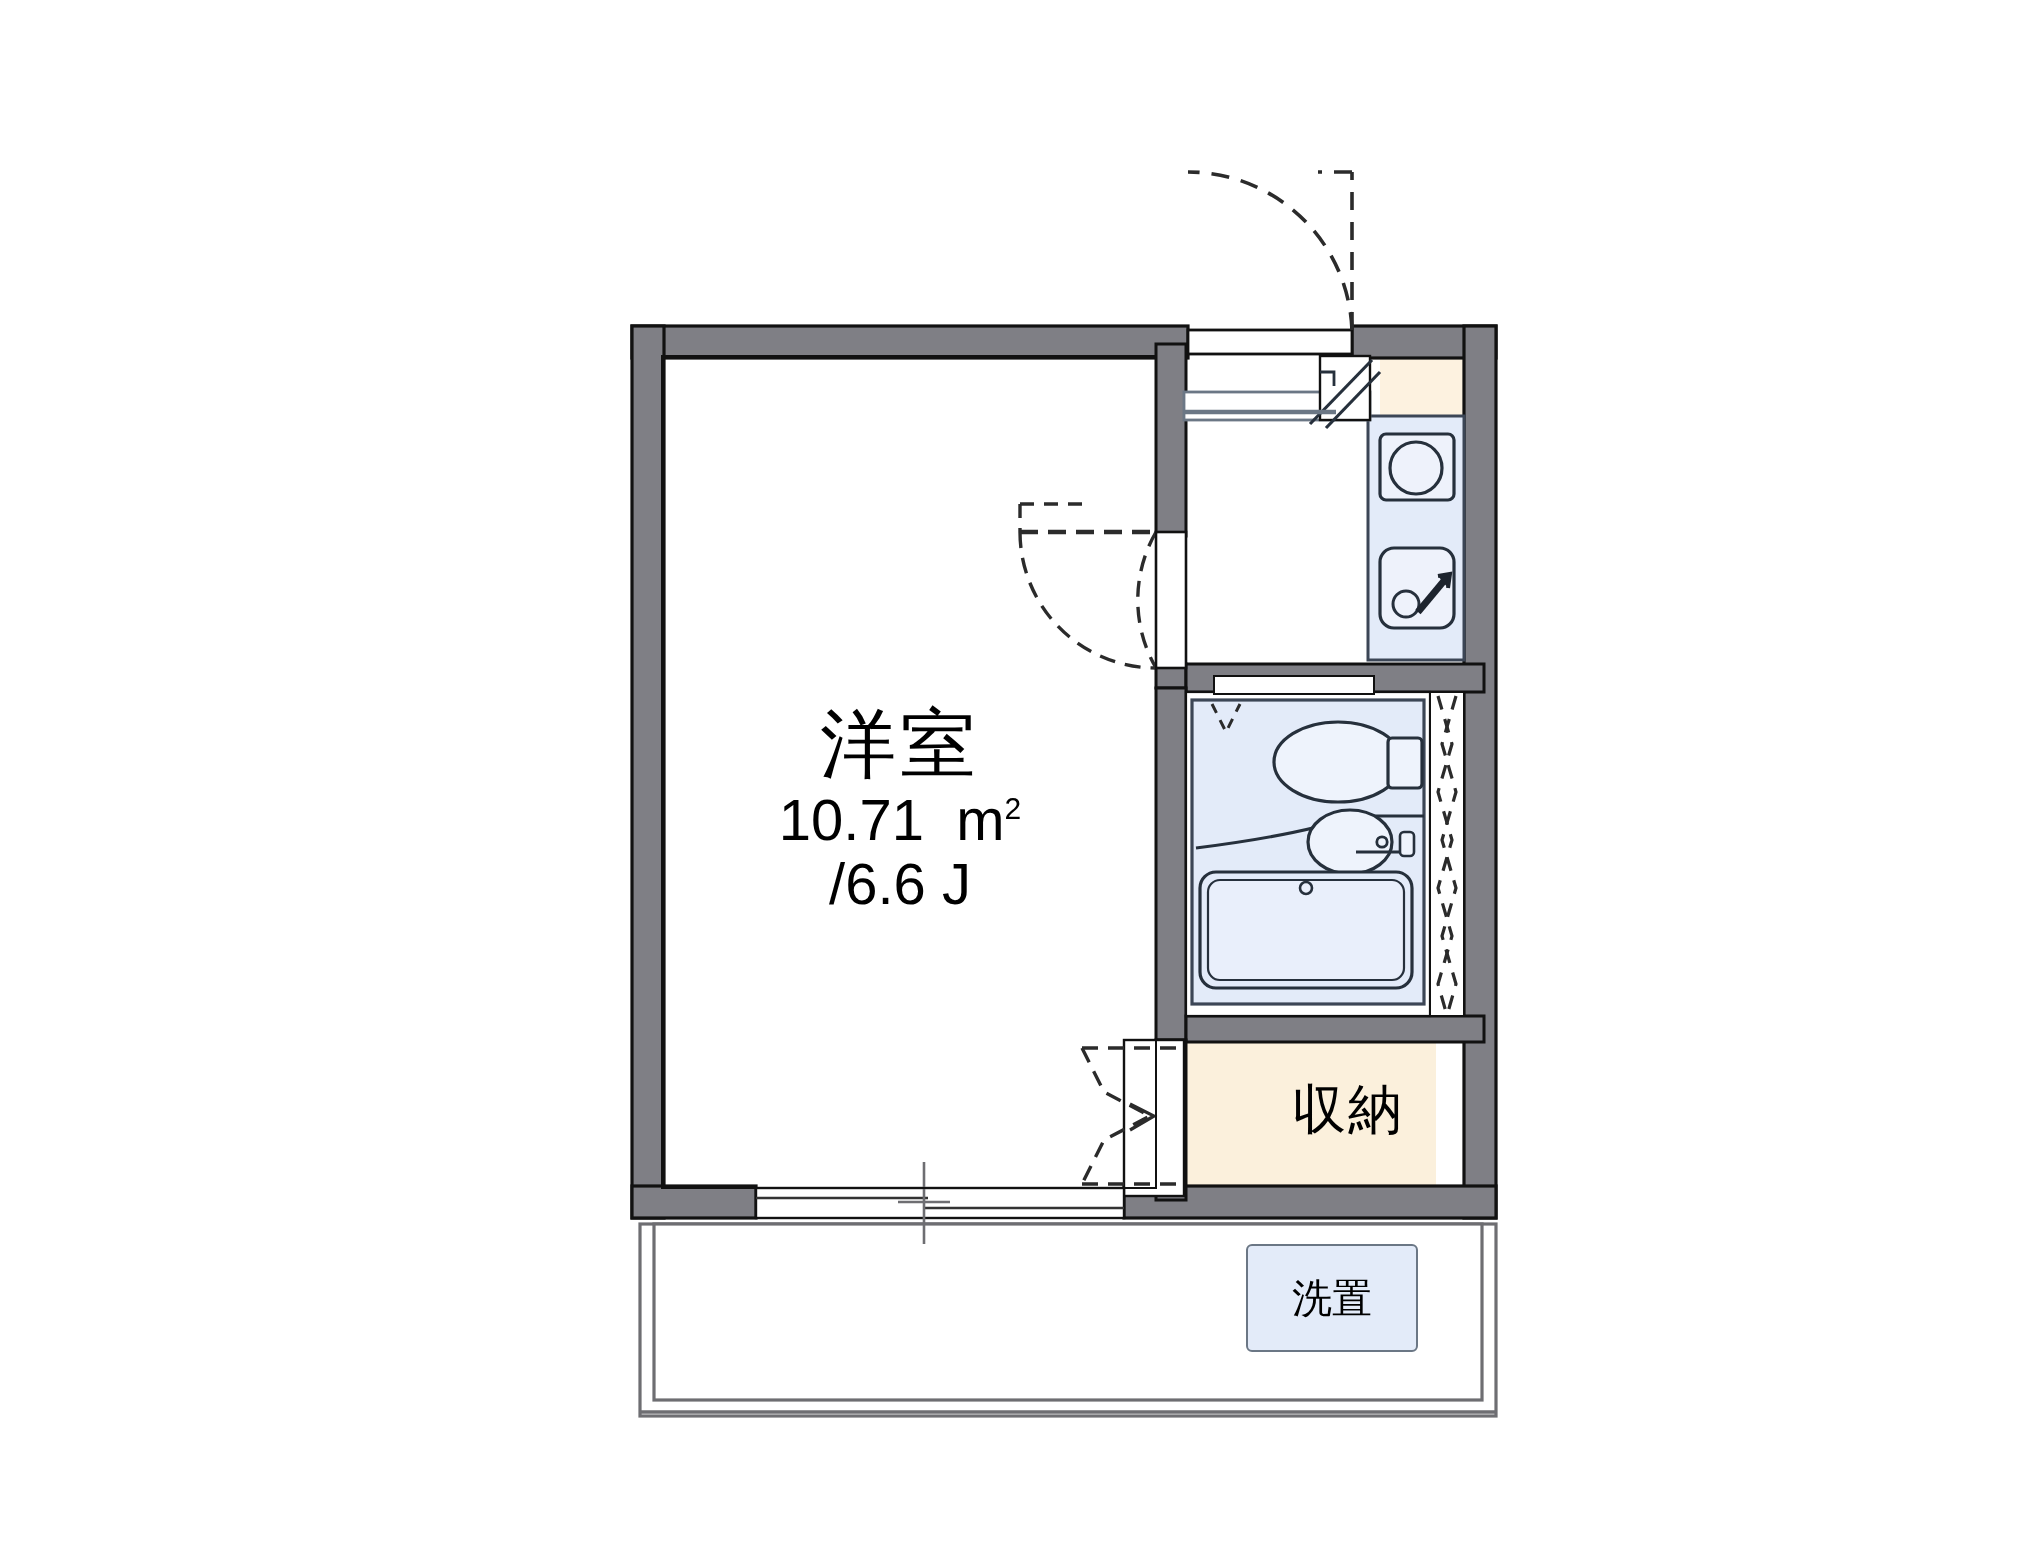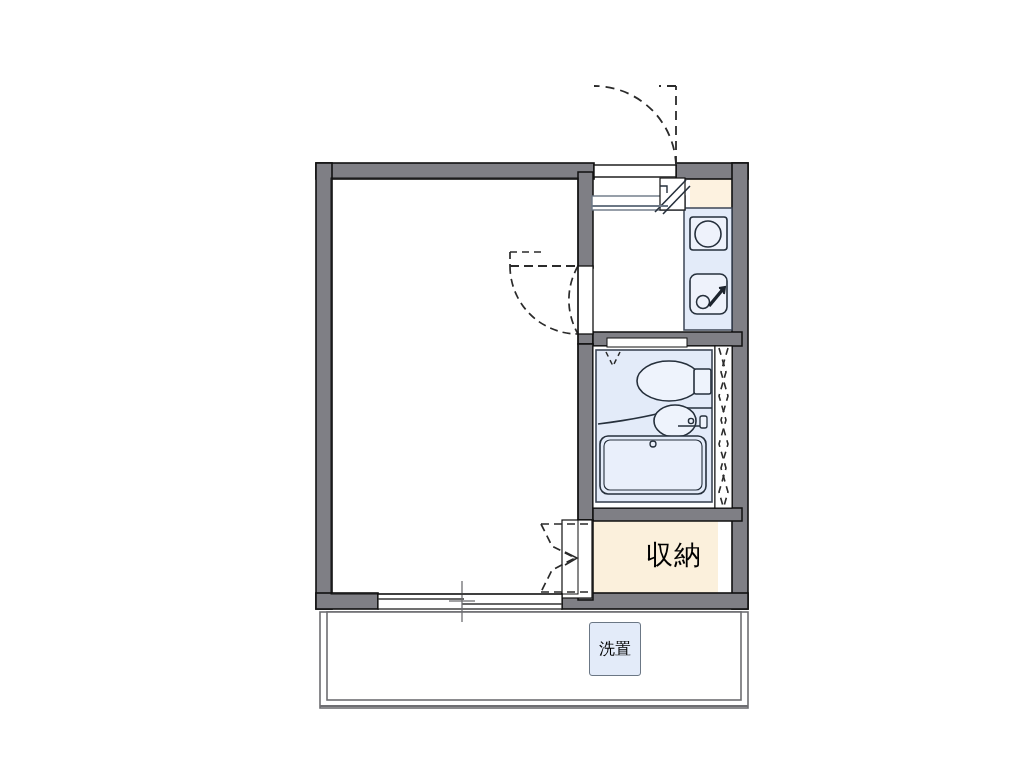--- a/index.html
+++ b/index.html
@@ -49,32 +49,32 @@
   }
   #label-closet {
     left: 616px;
     top: 540px;
     width: 116px;
     font-size: 27px;
     letter-spacing: 1px;
   }
   #label-washer {
     position: absolute;
-    left: 589px;
+    left: 623px;
     top: 622px;
-    width: 52px;
+    width: 86px;
     height: 54px;
     box-sizing: border-box;
     background: #e3ebf9;
     border: 1.6px solid #6b7785;
     border-radius: 3px;
     display: flex;
     align-items: center;
     justify-content: center;
-    font-size: 16px;
+    font-size: 20px;
     color: #000;
     letter-spacing: 0px;
   }
 </style>
 </head>
 <body>
 
 <div id="stage">
 
   <svg id="plan-svg" width="1016" height="772" viewBox="0 0 1016 772">
@@ -219,20 +219,28 @@
       <line x1="462" y1="604" x2="562" y2="604" stroke="#333333" stroke-width="1.3"></line>
 
       <line x1="462" y1="581" x2="462" y2="622" stroke="#6e6e72" stroke-width="1.3"></line>
       <line x1="449" y1="601" x2="475" y2="601" stroke="#6e6e72" stroke-width="1.3"></line>
     </g>
 
     <rect x="331" y="178" width="247" height="416" fill="none" stroke="#111111" stroke-width="1.0"></rect>
 
   </svg>
 
+  <div class="room-label" id="label-washitsu">
+    <div class="name">洋室</div>
+    <div class="area">
+      <span>10.71</span>
+      <span>&nbsp;m</span><sup>2</sup>
+    </div>
+    <div class="jo">/6.6 J</div>
+  </div>
 
   <div class="room-label" id="label-closet">収納</div>
 
   <div id="label-washer">
     <span>洗置</span>
   </div>
 
 </div>
 
 </body></html>

